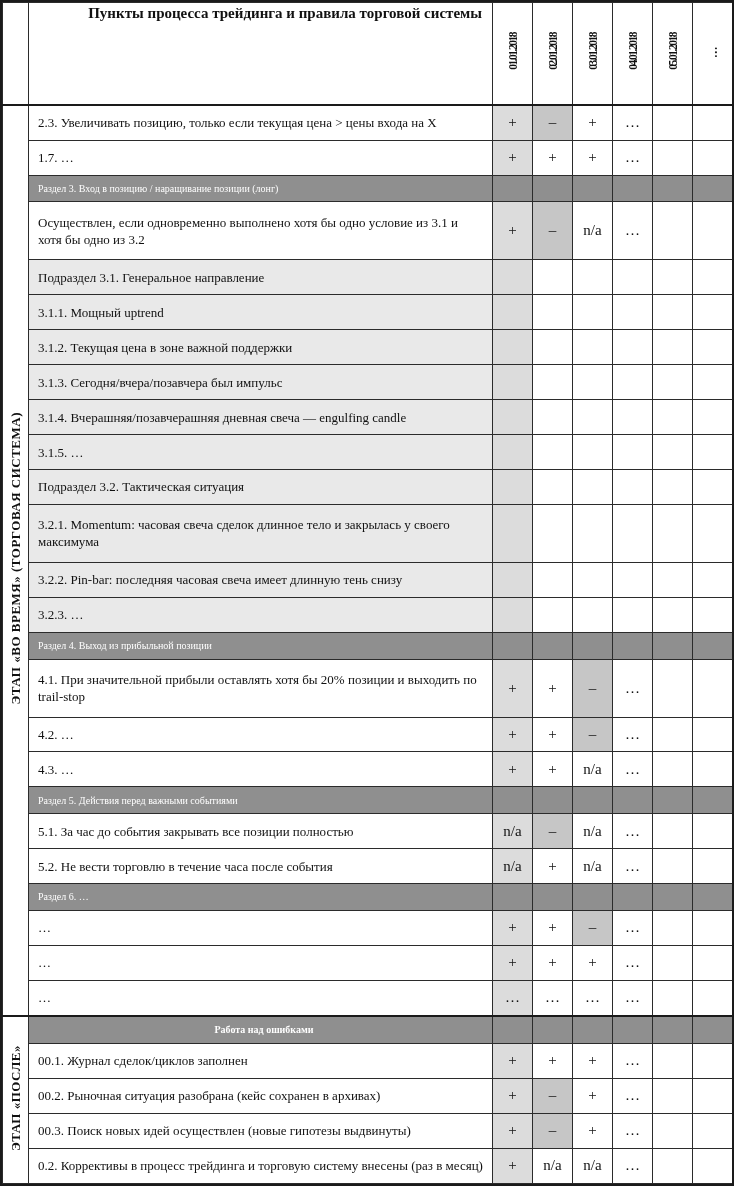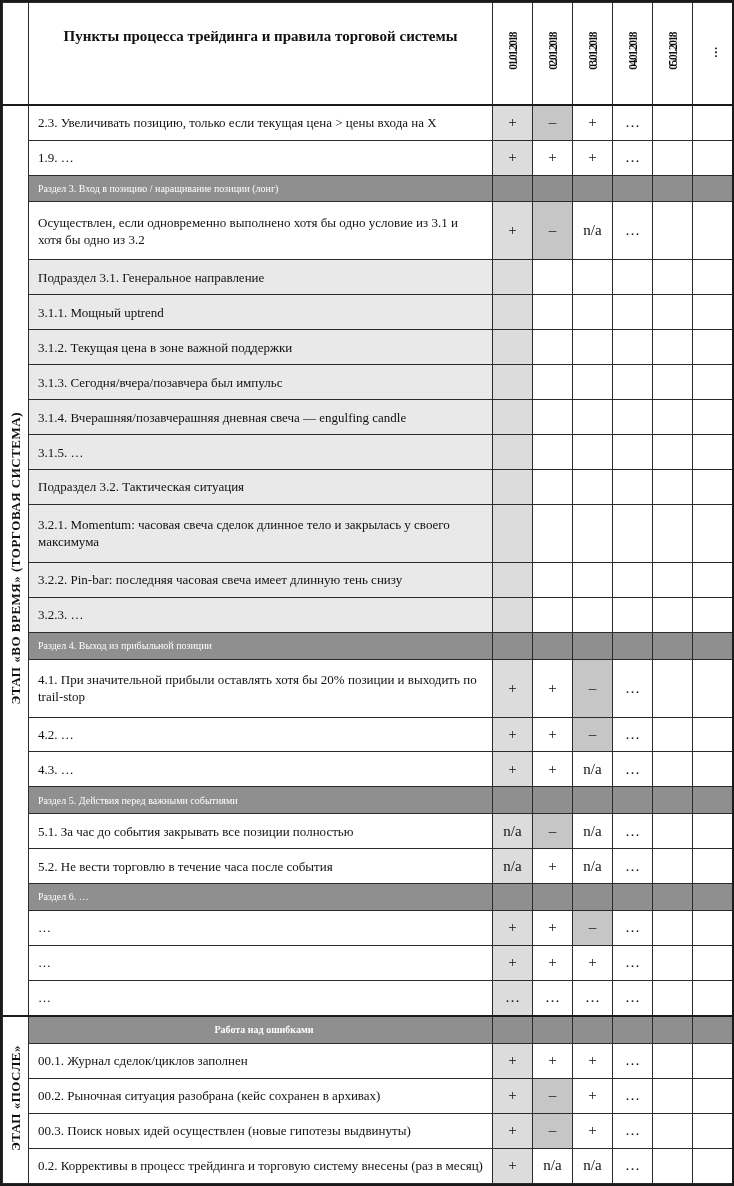--- a/index.html
+++ b/index.html
@@ -14,22 +14,22 @@
   }
   table.checklist {
     border-collapse: collapse;
     table-layout: fixed;
     width: 100%; height: 100%;
   }
   td, th { border: 1px solid #2b2b2b; box-sizing: border-box; overflow: hidden; }
   thead tr { height: 102px; }
   thead th { border-bottom: 2px solid #1a1a1a; background: #fff; }
   th.title {
-    text-align: center; vertical-align: top;
-    padding: 24px 10px 0 10px;
+    text-align: right; vertical-align: top;
+    padding: 1px 10px 0 10px;
     font-size: 15px; font-weight: bold; line-height: 1.3;
   }
   .vert {
     writing-mode: vertical-rl;
     transform: rotate(180deg);
     display: inline-block;
     white-space: nowrap;
   }
   th.date { vertical-align: middle; text-align: center; padding: 2px 0; }
   th.date .vert { font-size: 11.5px; font-weight: bold; letter-spacing: -1.5px; }
@@ -88,21 +88,21 @@
           <td class="vlabel" rowspan="25"><span class="vert">ЭТАП «ВО ВРЕМЯ» (ТОРГОВАЯ СИСТЕМА)</span></td>
           <td class="label">2.3. Увеличивать позицию, только если текущая цена &gt; цены входа на X</td>
           <td class="val c1">+</td>
           <td class="val neg">–</td>
           <td class="val">+</td>
           <td class="val">…</td>
           <td class="val"></td>
           <td class="val"></td>
         </tr>
         <tr>
-          <td class="label">1.9. …</td>
+          <td class="label">1.7. …</td>
           <td class="val c1">+</td>
           <td class="val">+</td>
           <td class="val">+</td>
           <td class="val">…</td>
           <td class="val"></td>
           <td class="val"></td>
         </tr>
         <tr>
           <td class="section-label">Раздел 3. Вход в позицию / наращивание позиции (лонг)</td>
           <td class="section-cell"></td>

